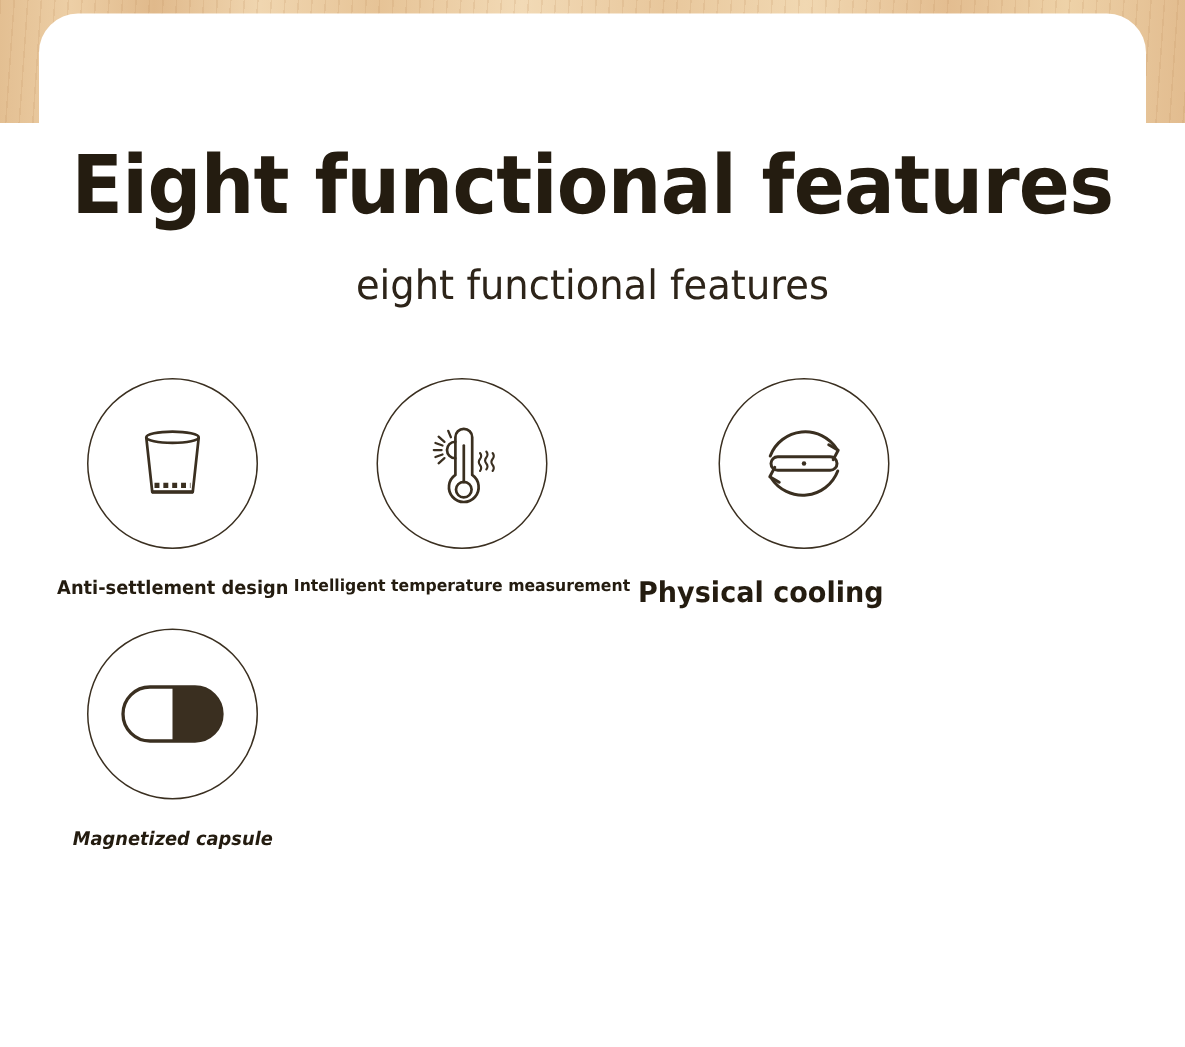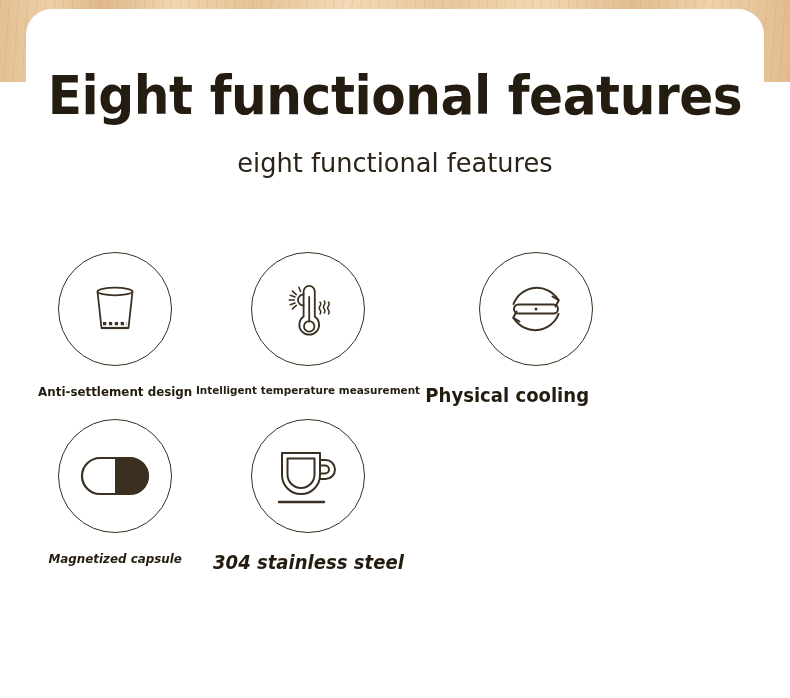--- a/index.html
+++ b/index.html
@@ -27,21 +27,21 @@
   }
   #white-panel{
     position:absolute;left:26px;top:9px;width:738px;height:130px;
     background:#ffffff;border-radius:26px 26px 0 0;
   }
   #white-fill{
     position:absolute;left:0;top:82px;width:790px;height:616px;background:#ffffff;
   }
 
   
-  #heading-block{position:absolute;left:0;top:68px;width:790px;text-align:center;}
+  #heading-block{position:absolute;left:0;top:96px;width:790px;text-align:center;}
   .title{
     font-family:"DejaVu Sans", sans-serif;
     font-weight:bold;
     font-size:54px;
     letter-spacing:-0.5px;
     color:#241c10;
     line-height:1.05;
     margin:0;
     transform:scaleX(.93);
   }
@@ -203,36 +203,16 @@
             <g clip-path="url(#rightHalf)">
               <rect x="2" y="2" width="66" height="36" rx="18" fill="#3a2f20"></rect>
             </g>
           </svg>
         </span>
       </div>
       <div class="feature-label lbl-s">Magnetized capsule</div>
     </div>
 
 
-    <div class="feature">
-      <div class="icon-circle">
-        <span>
-          <svg width="66" height="62" viewBox="0 0 66 62">
-            <g fill="none" stroke="#3a2f20" stroke-width="2" stroke-linejoin="round" stroke-linecap="round">
-
-              <path d="M7 8 H45 V30 a19 19 0 0 1 -19 19 a19 19 0 0 1 -19 -19 Z"></path>
-
-              <path d="M12.5 13.5 H39.5 V29.5 a13.5 13.5 0 0 1 -13.5 13.5 a13.5 13.5 0 0 1 -13.5 -13.5 Z"></path>
-
-              <path d="M45 15 h5.5 a9.5 9.5 0 0 1 0 19 H45"></path>
-              <path d="M45 20.5 h5 a4 4 0 0 1 0 8 H45"></path>
-
-              <line x1="4" y1="57" x2="49" y2="57" stroke-width="2.4"></line>
-            </g>
-          </svg>
-        </span>
-      </div>
-      <div class="feature-label lbl-m">304 stainless steel</div>
-    </div>
 
 
   </div>
 </div>
 
 </body></html>

